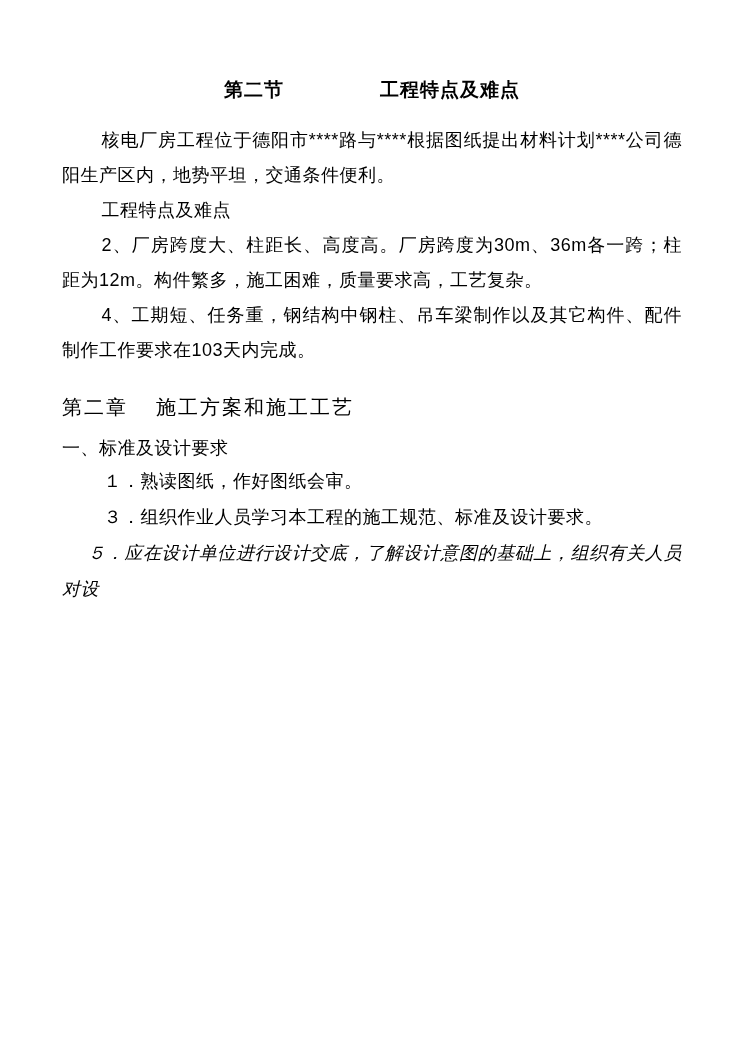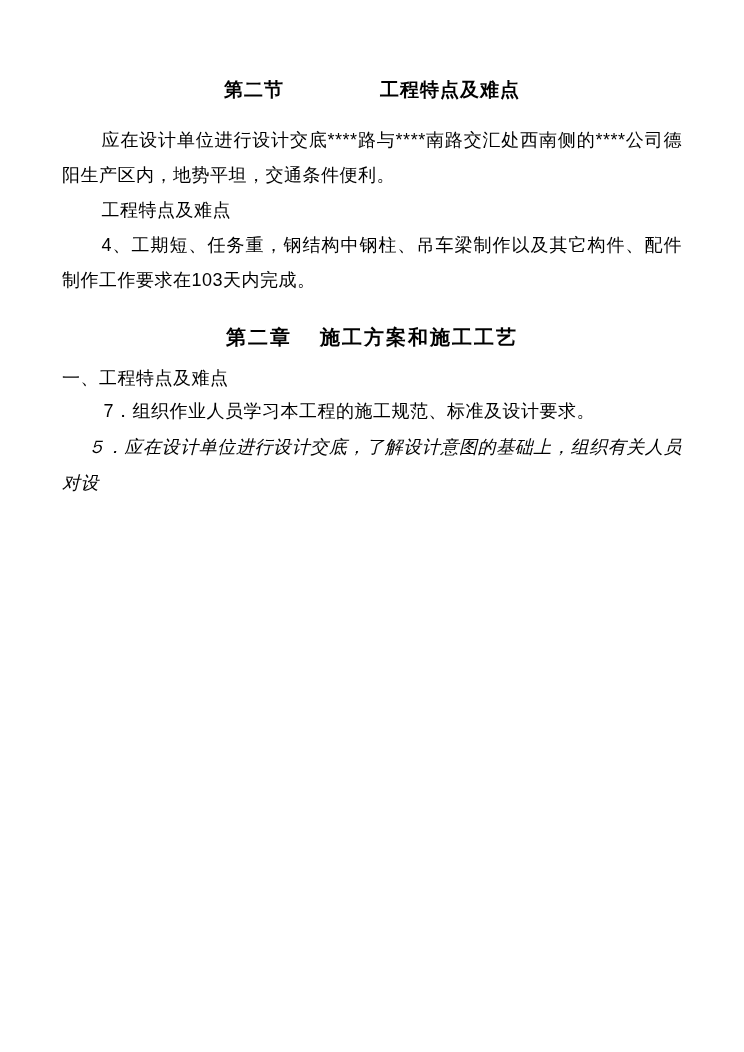--- a/index.html
+++ b/index.html
@@ -39,23 +39,23 @@
     line-height: 35px;
     text-align: justify;
     text-justify: inter-ideograph;
     letter-spacing: 0.5px;
   }
   .para.indent { text-indent: 2.2em; }
   
   .chapter-heading {
     margin: 22px 0 0 0;
     font-size: 20px;
-    font-weight: bold;
+    font-weight: normal;
     line-height: 35px;
-    text-align: center;
+    text-align: left;
     letter-spacing: 2px;
     white-space: nowrap;
   }
   .chapter-heading .chapter-gap {
     display: inline-block;
     width: 28px;
   }
   
   .sub-sec-heading {
     margin: 24px 0 0 0;
@@ -83,35 +83,37 @@
   }
   .prep-item.last { text-indent: 1.4em; font-style: italic; }
 </style>
 </head>
 <body>
 
 <div class="page">
 
   <h2 class="sec-heading"><span>第二节</span><span class="heading-gap"></span><span>工程特点及难点</span></h2>
 
-  <p class="para indent">应在设计单位进行设计交底****路与****南路交汇处西南侧的****公司德阳生产区内，地势平坦，交通条件便利。</p>
+  <p class="para indent">核电厂房工程位于德阳市****路与****根据图纸提出材料计划****公司德阳生产区内，地势平坦，交通条件便利。</p>
 
   <p class="para indent">工程特点及难点</p>
 
 
+  <p class="para indent">2、厂房跨度大、柱距长、高度高。厂房跨度为30m、36m各一跨；柱距为12m。构件繁多，施工困难，质量要求高，工艺复杂。</p>
 
 
   <p class="para indent">4、工期短、任务重，钢结构中钢柱、吊车梁制作以及其它构件、配件制作工作要求在103天内完成。</p>
 
 
   <h1 class="chapter-heading"><span>第二章</span><span class="chapter-gap"></span><span>施工方案和施工工艺</span></h1>
 
 
-  <p class="list-title">一、工程特点及难点</p>
+  <p class="list-title">一、标准及设计要求</p>
+
+  <p class="prep-item">１．熟读图纸，作好图纸会审。</p>
 
 
-
-  <p class="prep-item">7．组织作业人员学习本工程的施工规范、标准及设计要求。</p>
+  <p class="prep-item">３．组织作业人员学习本工程的施工规范、标准及设计要求。</p>
 
 
   <p class="prep-item last">５．应在设计单位进行设计交底，了解设计意图的基础上，组织有关人员对设</p>
 
 </div>
 
 </body></html>

